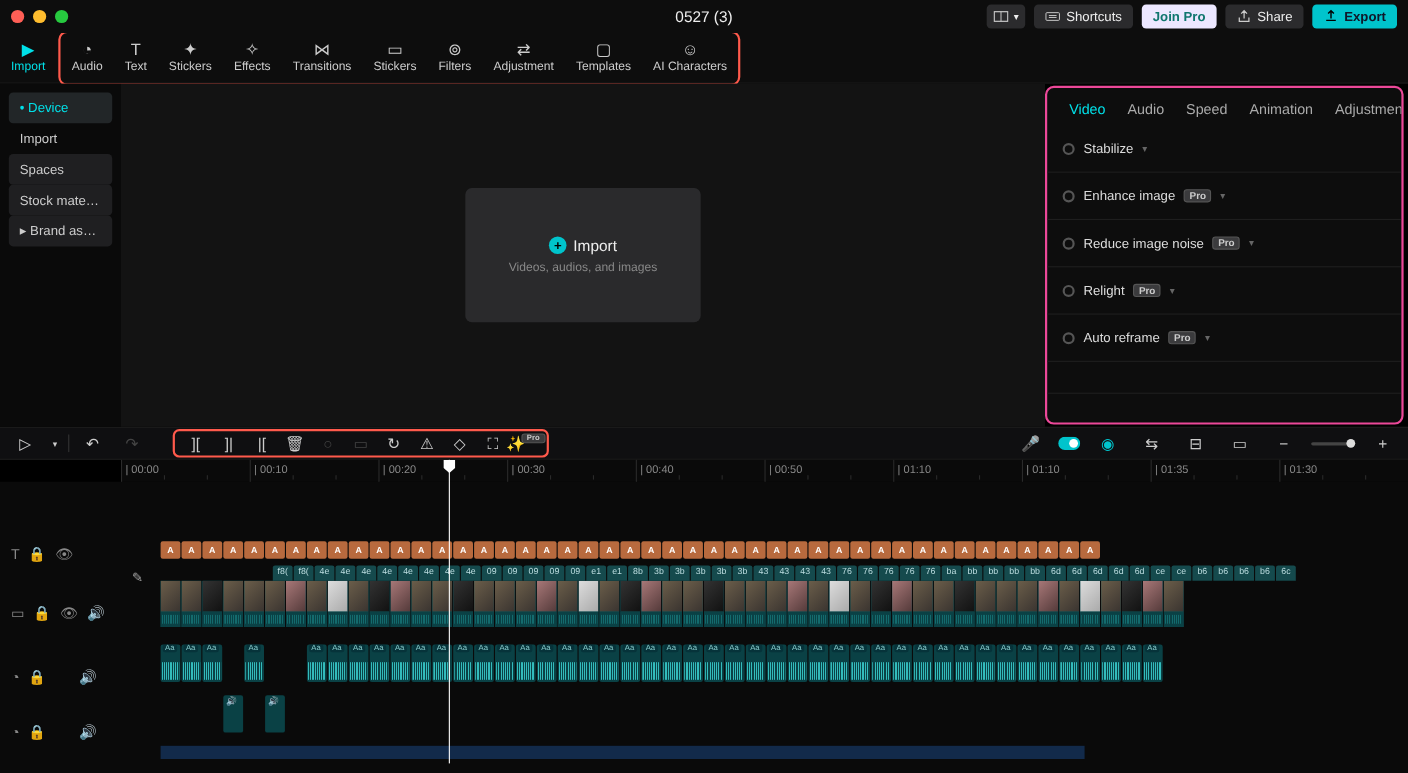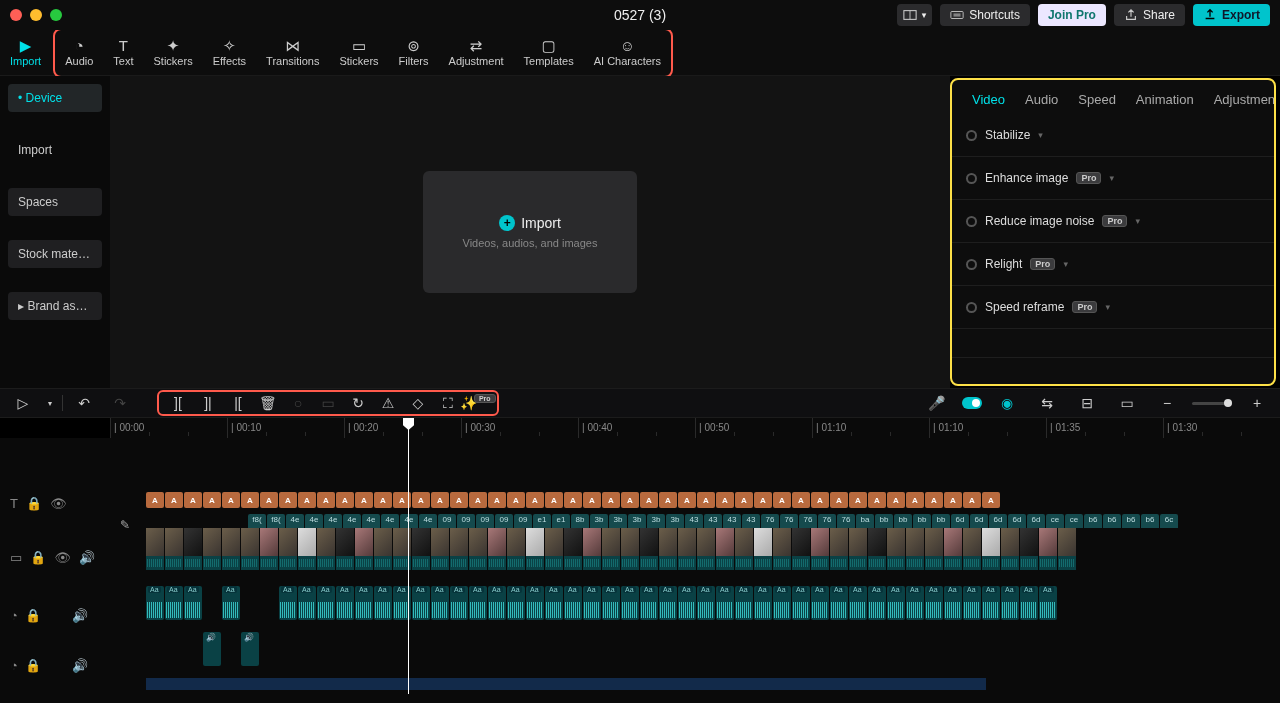--- a/index.html
+++ b/index.html
@@ -21,32 +21,32 @@
 
 
 .top-tabs { height: 46px; display: flex; align-items: center; border-bottom: 1px solid #1a1a1a; background: #0d0d0d; }
 .tab-item { display: flex; flex-direction: column; align-items: center; justify-content: center; padding: 4px 10px; height: 46px; color: #ccc; font-size: 11px; gap: 2px; }
 .tab-item.active { color: #00e0e8; }
 .tab-box { border: 2px solid #ff5a4c; border-radius: 8px; display: flex; margin-left: 2px; }
 .tab-icon { font-size: 15px; line-height: 1; }
 
 
 .mainrow { display: flex; height: 312px; }
-.sidebar { width: 110px; background: #0a0a0a; padding: 8px; display: flex; flex-direction: column; gap: 24px; }
+.sidebar { width: 110px; background: #0a0a0a; padding: 8px; display: flex; flex-direction: column; gap: 0; }
 .side-item { background: #1f1f21; color: #ccc; border-radius: 4px; padding: 7px 10px; font-size: 12px; text-align: left; white-space: nowrap; overflow: hidden; text-overflow: ellipsis; }
 .side-item.active { background: #222628; color: #00e0e8; }
 .side-item.plain { background: transparent; }
 
 .center { flex: 1; background: #131313; display: flex; align-items: center; justify-content: center; }
 .import-card { width: 214px; height: 122px; background: #2a2a2c; border-radius: 6px; display: flex; flex-direction: column; align-items: center; justify-content: center; gap: 6px; }
 .import-card .plus { width: 16px; height: 16px; border-radius: 50%; background: #00c4cc; color: #000; display: inline-flex; align-items: center; justify-content: center; font-weight: bold; font-size: 12px; margin-right: 6px; }
 .import-card .lbl { color: #eee; font-size: 14px; display: flex; align-items: center; }
 .import-card .sub { color: #888; font-size: 11px; }
 
-.rightpanel { width: 326px; background: #0d0d0d; border: 2px solid #fde047; border-radius: 8px; margin: 2px 4px 2px 0; padding: 4px 0; display: flex; flex-direction: column; overflow: hidden; }
+.rightpanel { width: 326px; background: #0d0d0d; border: 2px solid #ec4899; border-radius: 8px; margin: 2px 4px 2px 0; padding: 4px 0; display: flex; flex-direction: column; overflow: hidden; }
 .rp-tabs { display: flex; gap: 0; padding: 0 10px; height: 30px; align-items: center; }
 .rp-tab { color: #aaa; font-size: 13px; padding: 4px 10px; }
 .rp-tab.active { color: #00e0e8; }
 .rp-sub { display: flex; gap: 4px; padding: 8px 10px; }
 .rp-pill { color: #888; background: transparent; padding: 4px 14px; border-radius: 4px; font-size: 12px; }
 .rp-pill.active { background: #3a3a3c; color: #eee; }
 .rp-list { flex: 1; overflow: hidden; }
 .rp-row { border-bottom: 1px solid #1e1e1e; padding: 14px 14px; display: flex; align-items: center; gap: 8px; font-size: 12px; color: #ddd; }
 .rp-radio { width: 11px; height: 11px; border: 2px solid #555; border-radius: 50%; }
 .pro-badge { background: #3b3b3d; border: 1px solid #555; color: #ccc; font-size: 9px; padding: 0 4px; border-radius: 3px; font-weight: 600; }
@@ -247,21 +247,21 @@
     <span class="rp-caret">▾</span>
         </div>
         <div class="rp-row">
           <span class="rp-radio"></span>
     <span>Relight</span>
     <span class="pro-badge">Pro</span>
     <span class="rp-caret">▾</span>
         </div>
         <div class="rp-row">
           <span class="rp-radio"></span>
-    <span>Speed reframe</span>
+    <span>Auto reframe</span>
     <span class="pro-badge">Pro</span>
     <span class="rp-caret">▾</span>
         </div>
         <div class="rp-row">
     
     
     </div>
       </div>
   </div>
 </div>

